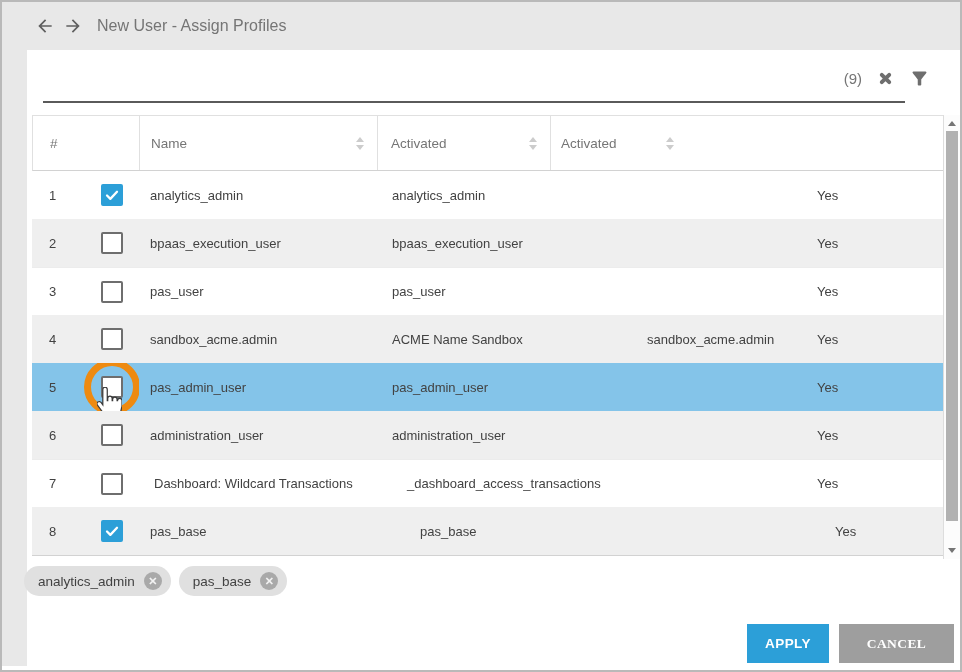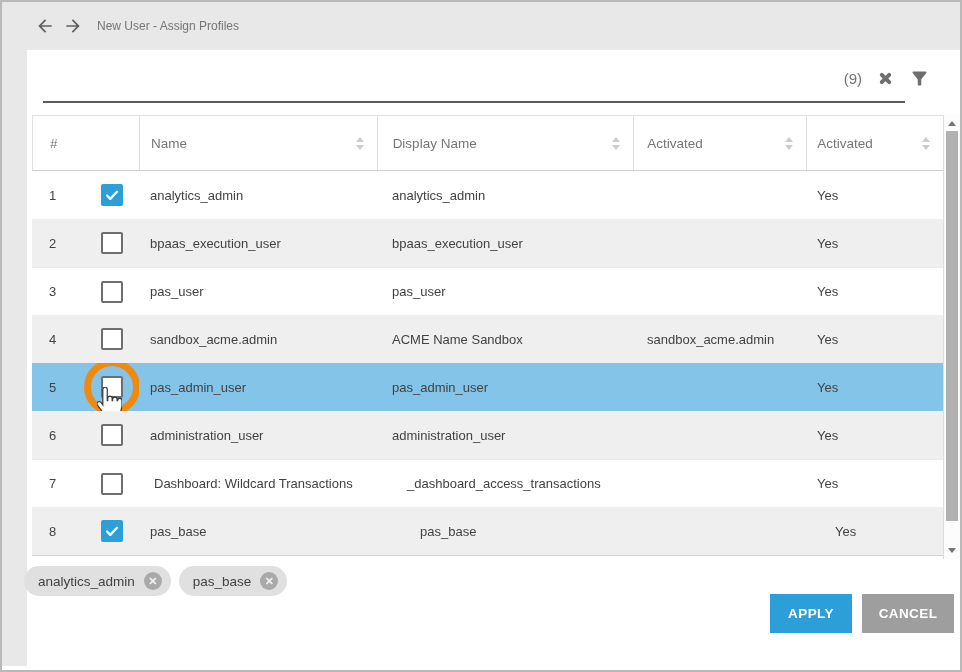--- a/index.html
+++ b/index.html
@@ -9,21 +9,21 @@
     font-family:"Liberation Sans", sans-serif;
     -webkit-font-smoothing:antialiased;
   }
   
   .topbar{
     position:absolute;left:0;top:0;width:100%;height:48px;
     background:var(--chrome-gray,#e8e8e8);
     display:flex;align-items:center;padding-left:33px;box-sizing:border-box;gap:8px;
   }
   .nav-arrow{width:20px;height:20px;cursor:pointer;flex:none;}
-  .topbar-title{color:#757575;font-size:12px;margin-left:6px;}
+  .topbar-title{color:#757575;font-size:16px;margin-left:6px;}
   .left-gutter{
     position:absolute;left:0;top:48px;width:25px;height:616px;
     background:var(--chrome-gray,#e8e8e8);
   }
   
   .searchbar{position:absolute;left:27px;top:48px;right:0;height:65px;background:#fff;}
   .search-input{
     position:absolute;left:14px;top:12px;width:790px;height:38px;
     border:none;outline:none;font-size:14px;color:#424242;background:transparent;
   }
@@ -88,28 +88,28 @@
   .chip{
     height:30px;background:#e0e0e0;border-radius:15px;display:flex;align-items:center;
     padding:0 9px 0 14px;font-size:13.5px;color:#424242;
   }
   .chip-close{
     width:18px;height:18px;border-radius:50%;background:#a9a9a9;color:#f2f2f2;
     display:flex;align-items:center;justify-content:center;
     font-size:11px;font-weight:bold;margin-left:9px;cursor:pointer;line-height:1;
   }
   
-  .footer-buttons{position:absolute;top:592px;right:6px;display:flex;gap:10px;margin-left:12px;}
+  .footer-buttons{position:absolute;top:622px;right:6px;display:flex;gap:10px;margin-left:12px;}
   .btn{
     height:39px;border:none;color:#fff;font-family:"Liberation Sans",sans-serif;
     font-size:13.5px;font-weight:bold;letter-spacing:0.4px;cursor:pointer;
     display:flex;align-items:center;justify-content:center;
   }
   .btn-apply{width:82px;background:var(--accent-blue,#2c9fd8);}
-  .btn-cancel{width:92px;background:var(--cancel-gray,#9e9e9e);}
+  .btn-cancel{width:115px;background:var(--cancel-gray,#9e9e9e);font-family:Liberation Serif, serif;}
 </style>
 </head>
 <body>
 
 <div id="screen">
 
   <div class="topbar">
     <svg class="nav-arrow" viewBox="0 0 24 24">
       <path fill="#5f5f5f" d="M20 11H7.83l5.59-5.59L12 4l-8 8 8 8 1.41-1.41L7.83 13H20v-2z"></path>
     </svg>
@@ -140,27 +140,20 @@
       <div class="th c0">
         <span>#</span>
       </div>
       <div class="th c1">
         <span>Name</span>
         <span class="sort">
             <span class="tri-up"></span>
             <span class="tri-down"></span>
           </span>
       </div>
-      <div class="th c2">
-        <span>Display Name</span>
-        <span class="sort">
-            <span class="tri-up"></span>
-            <span class="tri-down"></span>
-          </span>
-      </div>
       <div class="th c3">
         <span>Activated</span>
         <span class="sort">
             <span class="tri-up"></span>
             <span class="tri-down"></span>
           </span>
       </div>
       <div class="th c4">
         <span>Activated</span>
         <span class="sort">

